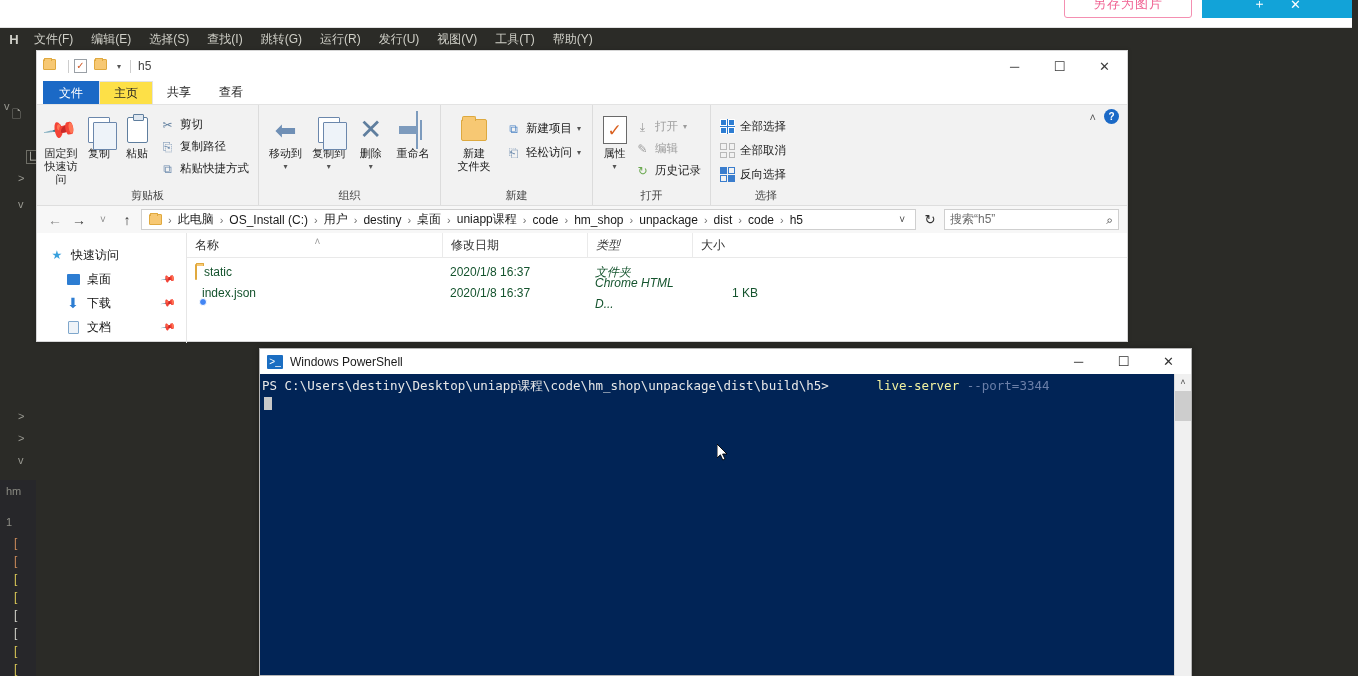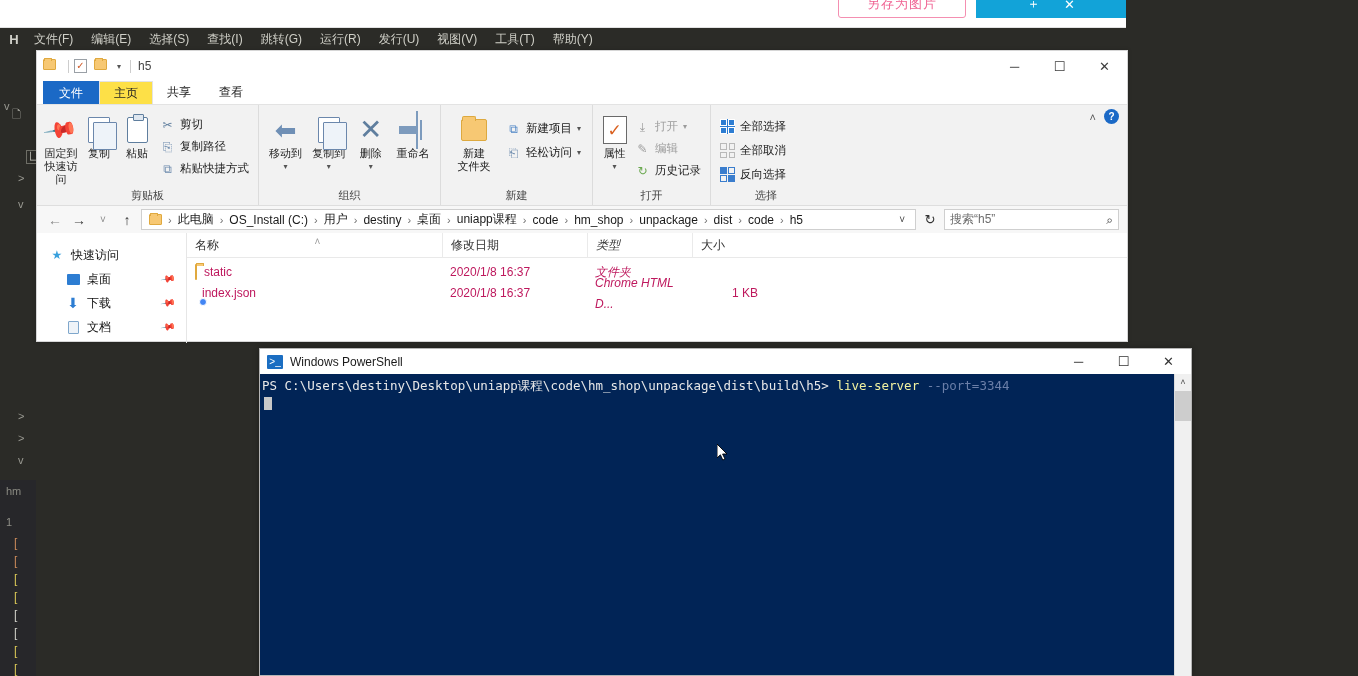--- a/index.html
+++ b/index.html
@@ -7,21 +7,21 @@
     width: 1358px; height: 676px;
     overflow: hidden;
     font-family: "Liberation Sans", "DejaVu Sans", sans-serif;
   }
   body { position: relative; background: #ffffff; }
 
   
   #hb-root { position:absolute; inset:0; background:#2b2b27; }
 
   #hb-browser-strip {
-    position:absolute; left:0; top:0; width:1126px; height:28px;
+    position:absolute; left:0; top:0; width:1352px; height:28px;
     background:#ffffff; border-bottom:1px solid #e2e2e2;
   }
   .browser-btn-outline {
     position:absolute; right:160px; top:-10px; width:128px; height:28px;
     border:1px solid #f48fb1; border-radius:3px; background:#fff;
     color:#f06292; font-size:13px; display:flex; align-items:center;
     justify-content:center; letter-spacing:1px; overflow:hidden;
   }
   .browser-btn-solid {
     position:absolute; right:0; top:-10px; width:150px; height:28px;
@@ -253,21 +253,21 @@
   .sq { width:13px; height:11px; border-radius:1px; }
 
   #listpane { flex:1; overflow:hidden; position:relative; }
   #list-header {
     height:25px; display:flex; align-items:center; font-size:12px; color:#333;
     border-bottom:1px solid #e9e9e9; position:relative;
   }
   #list-header .col { padding-left:8px; position:relative; height:25px; line-height:25px; }
   #list-header .col + .col { border-left:1px solid #eaeaea; }
   .sortmark { position:absolute; top:-4px; left:50%; font-size:10px; color:#9a9a9a; }
-  .row { height:21px; display:flex; align-items:center; font-size:12px; color:#be185d; }
+  .row { height:21px; display:flex; align-items:center; font-size:12px; color:#14532d; }
   .row .col { padding-left:8px; height:21px; line-height:21px; display:flex; align-items:center; gap:7px; }
   .c-name { width:255px; }
   .c-date { width:145px; }
   .c-type { width:105px;font-style:italic; }
   .c-size { width:80px; }
   .row .c-size { justify-content:flex-end; padding-right:14px; }
   #list-header .c-size { text-align:left; }
   .chrome-ico {
     width:14px; height:14px; border-radius:50%;
     background:conic-gradient(from -30deg,#ea4335 0deg 120deg,#fbbc05 120deg 240deg,#34a853 240deg 360deg);
@@ -294,21 +294,21 @@
   }
   #psh-title .t { font-size:12px; color:#1a1a1a; }
   #psh-wc { position:absolute; right:0; top:0; display:flex; height:25px; }
   #psh-wc div { width:45px; display:flex; align-items:center; justify-content:center; font-size:13px; color:#333; }
   #psh-body {
     position:relative; height:calc(328px - 25px);
     font-family:"DejaVu Sans Mono","Liberation Mono",monospace;
     font-size:12.5px; color:#e8e8e8; padding:4px 0 0 2px; overflow:hidden;
   }
   #psh-line { white-space:pre; line-height:16px; }
-  #psh-line .cmd { color:#f2f2a0; }
+  #psh-line .cmd { color:#f2f2a0;margin-left:40px; }
   #psh-line .arg { color:#6b7fa8; }
   #psh-caret {
     width:8px; height:13px; background:#c8c8c8; margin-left:2px; margin-top:3px;
   }
   #psh-scroll {
     position:absolute; right:0; top:0; bottom:0; width:17px;
     background:#f0f0f0; border-left:1px solid #dcdcdc;
   }
   #psh-scroll .up, #psh-scroll .dn {
     height:17px; display:flex; align-items:center; justify-content:center;

